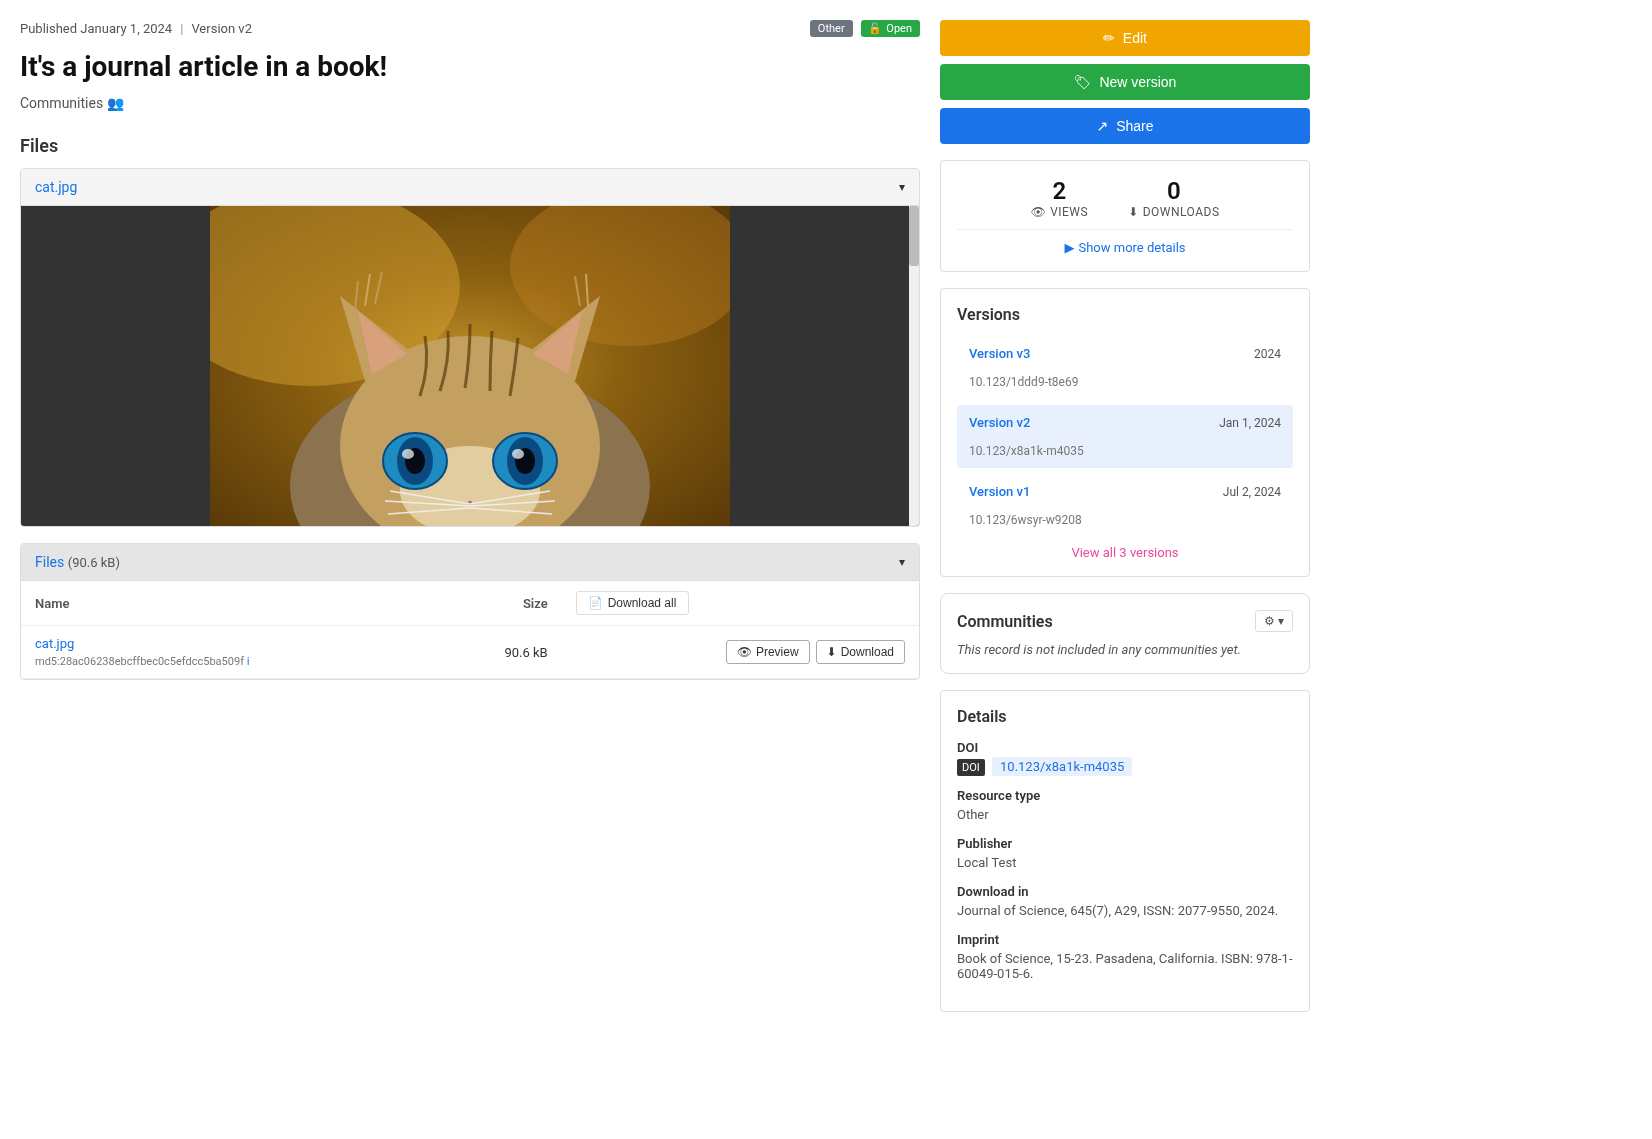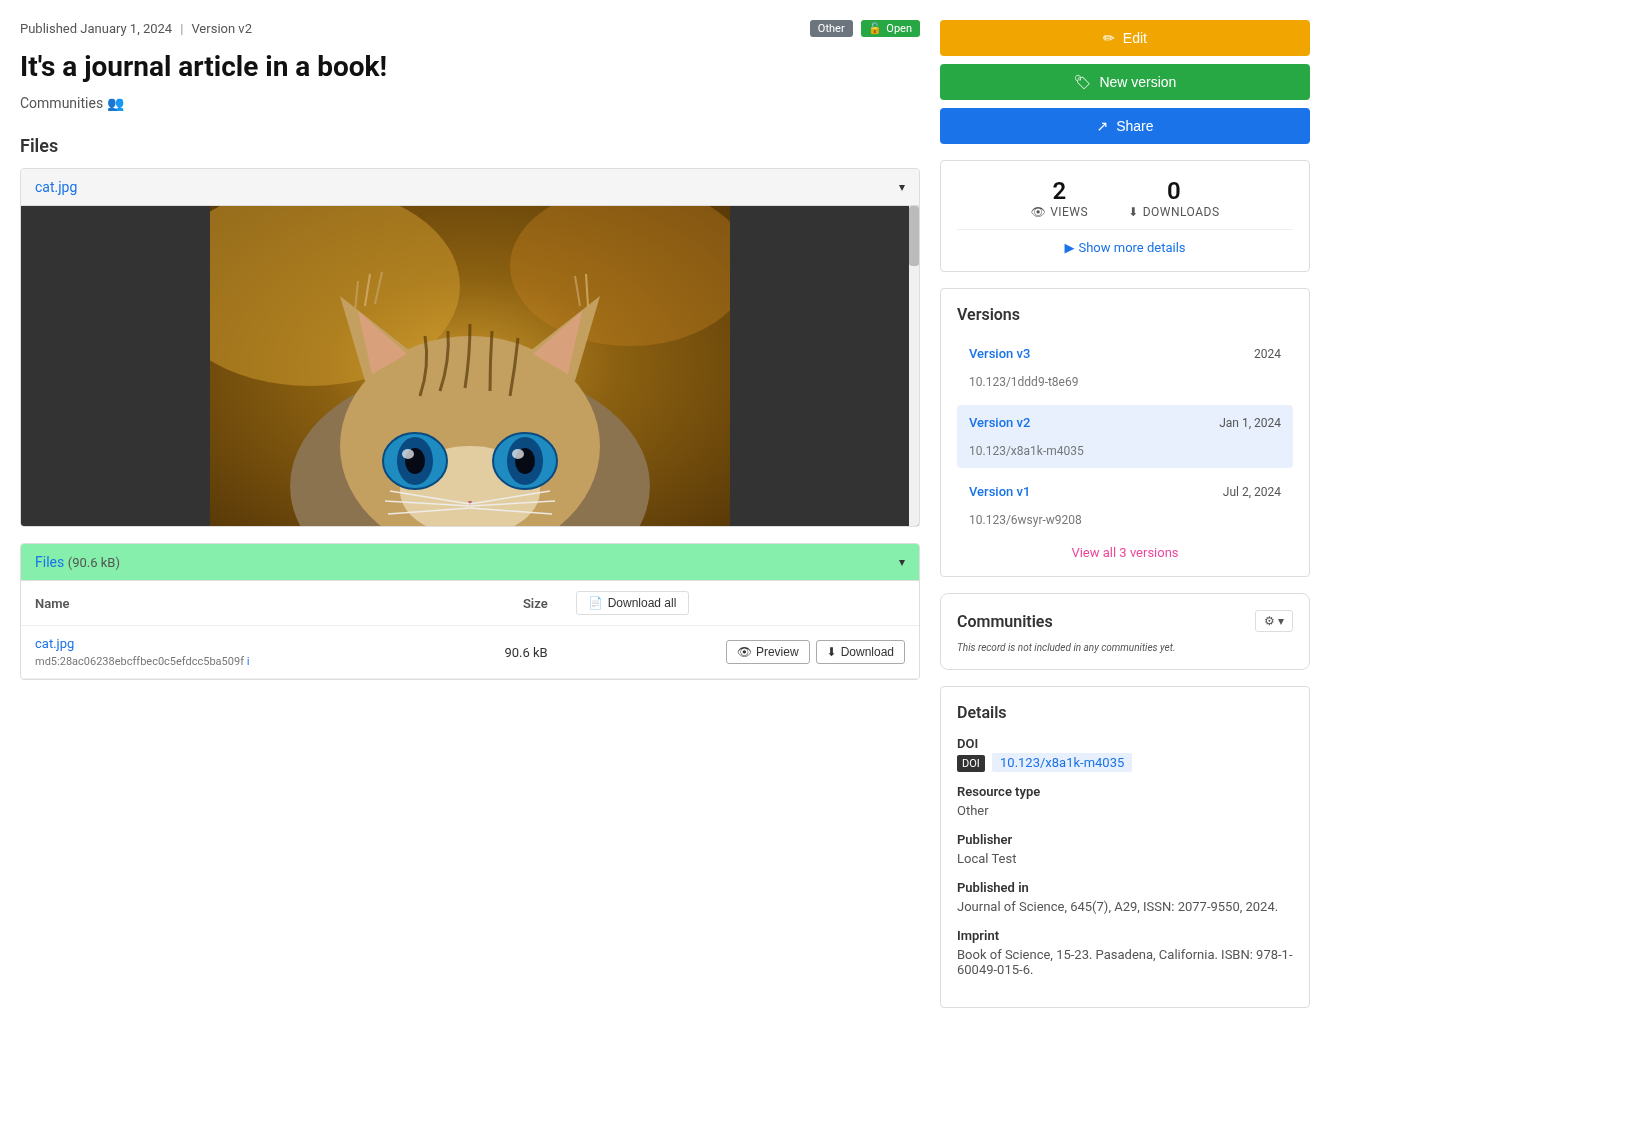--- a/index.html
+++ b/index.html
@@ -24,21 +24,21 @@
     
     .file-preview-box { border: 1px solid #ddd; border-radius: 4px; overflow: hidden; margin-bottom: 16px; }
     .file-preview-header { background: #f5f5f5; padding: 10px 14px; display: flex; justify-content: space-between; align-items: center; border-bottom: 1px solid #ddd; }
     .file-preview-header .filename { color: #1a73e8; font-size: 14px; }
     .file-preview-body { position: relative; height: 320px; overflow: hidden; background: #333; display: flex; align-items: center; justify-content: center; }
     
     .scrollbar-track { position: absolute; right: 0; top: 0; width: 10px; height: 100%; background: #f0f0f0; }
     .scrollbar-thumb { position: absolute; right: 0; top: 0; width: 10px; height: 60px; background: #bbb; border-radius: 3px; }
     
     .files-list-box { border: 1px solid #ddd; border-radius: 4px; overflow: hidden; }
-    .files-list-header { background: #86efac; padding: 10px 14px; display: flex; justify-content: space-between; align-items: center; border-bottom: 1px solid #ddd; }
+    .files-list-header { background: #e5e5e5; padding: 10px 14px; display: flex; justify-content: space-between; align-items: center; border-bottom: 1px solid #ddd; }
     .files-list-title { color: #1a73e8; font-size: 14px; }
     .files-list-size { font-size: 13px; color: #555; }
     
     .files-table { width: 100%; border-collapse: collapse; }
     .files-table th { padding: 10px 14px; text-align: left; font-size: 13px; font-weight: 600; color: #555; border-bottom: 1px solid #eee; }
     .files-table th.right { text-align: right; }
     .files-table td { padding: 10px 14px; font-size: 13px; border-bottom: 1px solid #eee; vertical-align: middle; }
     
     .btn-download-all { background: #fff; border: 1px solid #ddd; border-radius: 3px; padding: 4px 12px; font-size: 12px; cursor: pointer; color: #333; display: flex; align-items: center; gap: 4px; }
     .btn-preview { background: #fff; border: 1px solid #aaa; border-radius: 3px; padding: 4px 10px; font-size: 12px; cursor: pointer; color: #333; display: flex; align-items: center; gap: 4px; }
@@ -66,21 +66,21 @@
     .version-item.active { background: #e8f0fe; }
     .version-item-row { display: flex; justify-content: space-between; align-items: center; }
     .version-link { color: #1a73e8; font-size: 13px; font-weight: 500; }
     .version-date { font-size: 12px; color: #555; }
     .version-doi { font-size: 12px; color: #777; margin-top: 14px; }
     .view-all-link { color: #ec4899; font-size: 13px; text-align: center; display: block; margin-top: 8px; cursor: pointer; }
     
     .communities-box { border: 1px solid #ddd; border-radius: 8px; padding: 16px; margin-bottom: 16px; }
     .communities-header { display: flex; justify-content: space-between; align-items: center; margin-bottom: 10px; }
     .communities-title { font-size: 16px; font-weight: 600; }
-    .communities-empty { font-size: 10px; color: #555; font-style: italic; }
+    .communities-empty { font-size: 13px; color: #555; font-style: italic; }
     .gear-btn { background: none; border: 1px solid #ddd; border-radius: 3px; padding: 3px 8px; cursor: pointer; font-size: 12px; color: #555; }
     
     .details-box { border: 1px solid #ddd; border-radius: 4px; padding: 16px; }
     .details-title { font-size: 16px; font-weight: 600; margin-bottom: 14px; }
     .detail-item { margin-bottom: 14px; }
     .detail-label { font-size: 13px; font-weight: 600; color: #333; margin-bottom: 4px; }
     .detail-value { font-size: 13px; color: #555; }
     .doi-badge { background: #333; color: #fff; font-size: 11px; padding: 2px 5px; border-radius: 2px; display: inline; margin-right: 4px; }
     .doi-link { color: #1a73e8; font-size: 13px; background: #e8f0fe; padding: 2px 8px; border-radius: 2px; }
     
@@ -344,21 +344,21 @@
         <div class="detail-label">Resource type</div>
         <div class="detail-value">Other</div>
       </div>
 
       <div class="detail-item">
         <div class="detail-label">Publisher</div>
         <div class="detail-value">Local Test</div>
       </div>
 
       <div class="detail-item">
-        <div class="detail-label">Published in</div>
+        <div class="detail-label">Download in</div>
         <div class="detail-value">Journal of Science, 645(7), A29, ISSN: 2077-9550, 2024.</div>
       </div>
 
       <div class="detail-item">
         <div class="detail-label">Imprint</div>
         <div class="detail-value">Book of Science, 15-23. Pasadena, California. ISBN: 978-1-60049-015-6.</div>
       </div>
     </div>
   </div>
 </div>

